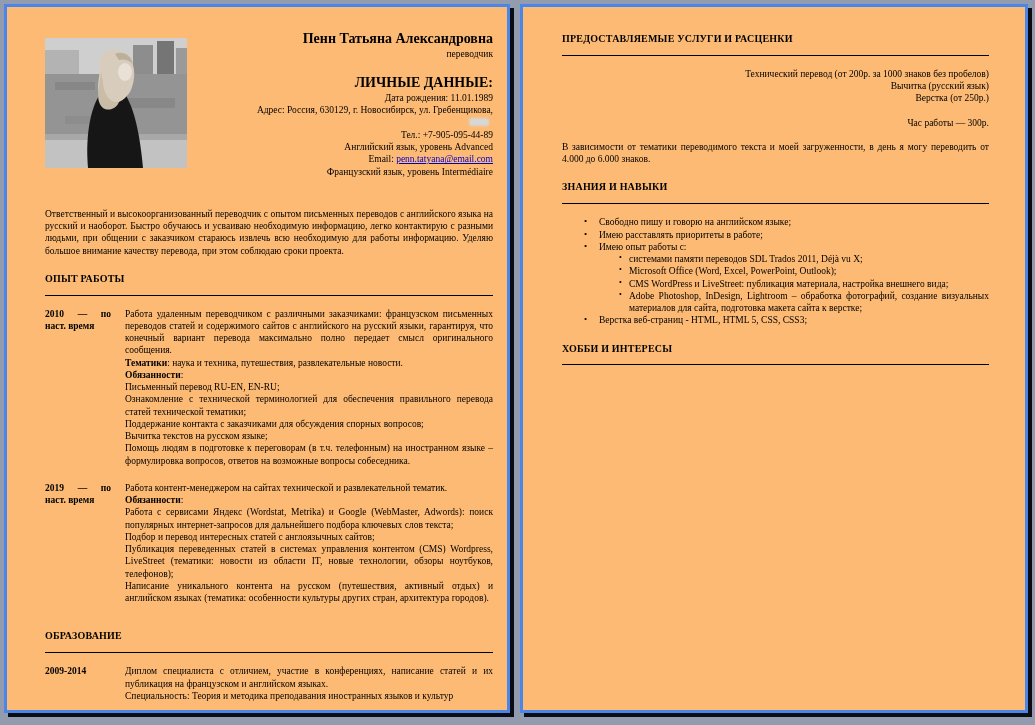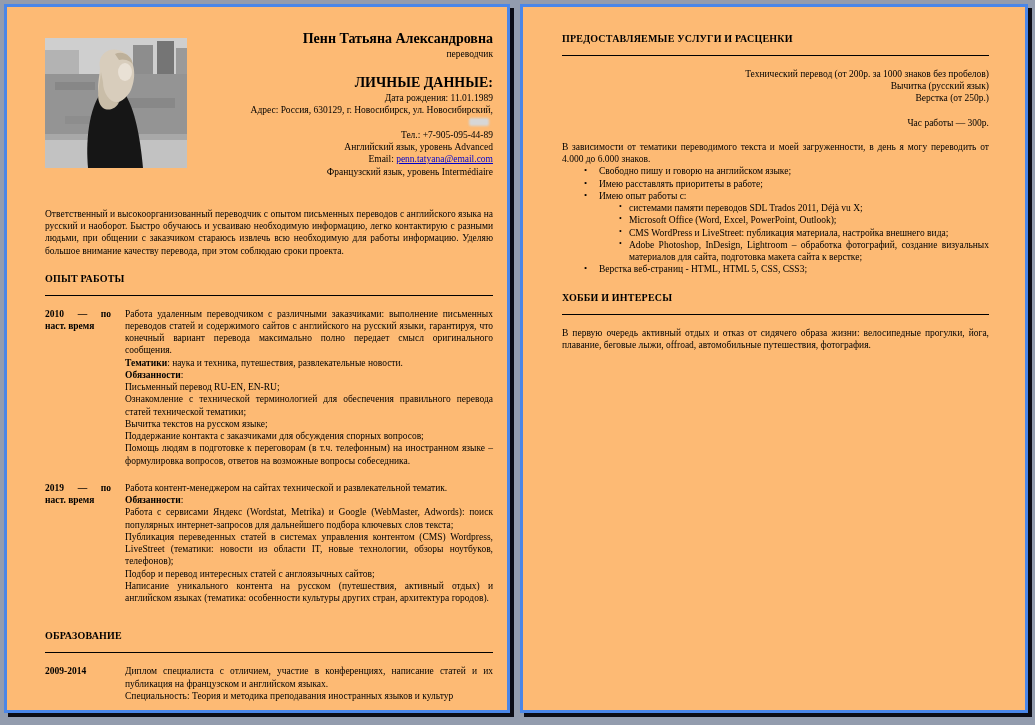--- a/index.html
+++ b/index.html
@@ -81,55 +81,55 @@
           <ellipse cx="80" cy="34" rx="7" ry="9" fill="#e9e1d5"></ellipse>
           <path d="M70 16 C78 12 88 18 88 28 C88 24 80 20 74 22 Z" fill="#bdb09a"></path>
           <path d="M56 34 C54 52 50 62 58 70 C64 74 72 70 74 64 C66 66 58 56 58 44 Z" fill="#c9bda8"></path>
         </svg>
       </div>
       <div class="hright">
         <div class="name">Пенн Татьяна Александровна</div>
         <div class="role">переводчик</div>
         <div class="pline pd-heading">ЛИЧНЫЕ ДАННЫЕ:</div>
         <div class="pline">Дата рождения: 11.01.1989</div>
-        <div class="pline">Адрес: Россия, 630129, г. Новосибирск, ул. Новосибирский,</div>
+        <div class="pline">Адрес: Россия, 630129, г. Новосибирск, ул. Гребенщикова,</div>
         <div class="pline"><span class="smudge"></span></div>
         <div class="pline">Тел.: +7-905-095-44-89</div>
         <div class="pline">Английский язык, уровень Advanced</div>
         <div class="pline"><span>Email:</span> <a class="email">penn.tatyana@email.com</a></div>
         <div class="pline">Французский язык, уровень Intermédiaire</div>
       </div>
     </div>
 
     <p class="justify summary">Ответственный и высокоорганизованный переводчик с опытом письменных переводов с английского языка на русский и наоборот. Быстро обучаюсь и усваиваю необходимую информацию, легко контактирую с разными людьми, при общении с заказчиком стараюсь извлечь всю необходимую для работы информацию. Уделяю большое внимание качеству перевода, при этом соблюдаю сроки проекта.</p>
 
     <div class="sec-head"><span>ОПЫТ РАБОТЫ</span></div>
 
     <div class="xrow">
       <div class="xdate">2010 — по наст. время</div>
       <div class="xdesc">
-        <div class="justify"><b class="inl"></b><span>Работа удаленным переводчиком с различными заказчиками: выполнение письменных переводов статей и содержимого сайтов с английского на русский языки, гарантируя, что конечный вариант перевода максимально полно передает смысл оригинального сообщения.</span></div>
+        <div class="justify"><b class="inl"></b><span>Работа удаленным переводчиком с различными заказчиками: французском письменных переводов статей и содержимого сайтов с английского на русский языки, гарантируя, что конечный вариант перевода максимально полно передает смысл оригинального сообщения.</span></div>
         <div class="justify"><b class="inl">Тематики</b><span>: наука и техника, путешествия, развлекательные новости.</span></div>
         <div class="justify"><b class="inl">Обязанности</b><span>:</span></div>
         <div class="justify"><b class="inl"></b><span>Письменный перевод RU-EN, EN-RU;</span></div>
         <div class="justify"><b class="inl"></b><span>Ознакомление с технической терминологией для обеспечения правильного перевода статей технической тематики;</span></div>
+        <div class="justify"><b class="inl"></b><span>Поддержание контакта с заказчиками для обсуждения спорных вопросов;</span></div>
         <div class="justify"><b class="inl"></b><span>Вычитка текстов на русском языке;</span></div>
-        <div class="justify"><b class="inl"></b><span>Поддержание контакта с заказчиками для обсуждения спорных вопросов;</span></div>
         <div class="justify"><b class="inl"></b><span>Помощь людям в подготовке к переговорам (в т.ч. телефонным) на иностранном языке – формулировка вопросов, ответов на возможные вопросы собеседника.</span></div>
       </div>
     </div>
 
     <div class="xrow">
       <div class="xdate">2019 — по наст. время</div>
       <div class="xdesc">
         <div class="justify"><b class="inl"></b><span>Работа контент-менеджером на сайтах технической и развлекательной тематик.</span></div>
         <div class="justify"><b class="inl">Обязанности</b><span>:</span></div>
         <div class="justify"><b class="inl"></b><span>Работа с сервисами Яндекс (Wordstat, Metrika) и Google (WebMaster, Adwords): поиск популярных интернет-запросов для дальнейшего подбора ключевых слов текста;</span></div>
+        <div class="justify"><b class="inl"></b><span>Подбор и перевод интересных статей с англоязычных сайтов;</span></div>
         <div class="justify"><b class="inl"></b><span>Публикация переведенных статей в системах управления контентом (CMS) Wordpress, LiveStreet (тематики: новости из области IT, новые технологии, обзоры ноутбуков, телефонов);</span></div>
-        <div class="justify"><b class="inl"></b><span>Подбор и перевод интересных статей с англоязычных сайтов;</span></div>
         <div class="justify"><b class="inl"></b><span>Написание уникального контента на русском (путешествия, активный отдых) и английском языках (тематика: особенности культуры других стран, архитектура городов).</span></div>
       </div>
     </div>
 
     <div class="sec-head" style="margin-top:26px;"><span>ОБРАЗОВАНИЕ</span></div>
 
     <div class="xrow">
       <div class="xdate">2009-2014</div>
       <div class="xdesc">
         <div class="justify">Диплом специалиста с отличием, участие в конференциях, написание статей и их публикация на французском и английском языках.</div>
@@ -144,20 +144,21 @@
     <div class="sec-head" style="margin-top:4px;"><span>ПРЕДОСТАВЛЯЕМЫЕ УСЛУГИ И РАСЦЕНКИ</span></div>
 
     <div class="svc-line">Технический перевод (от 200р. за 1000 знаков без пробелов)</div>
     <div class="svc-line">Вычитка (русский язык)</div>
     <div class="svc-line">Верстка (от 250р.)</div>
     <div class="gap12"></div>
     <div class="svc-line">Час работы — 300р.</div>
     <div class="gap12"></div>
     <div class="justify">В зависимости от тематики переводимого текста и моей загруженности, в день я могу переводить от 4.000 до 6.000 знаков.</div>
 
+    <div class="sec-head"><span>ЗНАНИЯ И НАВЫКИ</span></div>
 
     <div class="bullet b1">
         <span class="bm">•</span>
         <span>Свободно пишу и говорю на английском языке;</span>
       </div>
     <div class="bullet b1">
         <span class="bm">•</span>
         <span>Имею расставлять приоритеты в работе;</span>
       </div>
     <div class="bullet b1">
@@ -180,17 +181,16 @@
         <span class="bm">•</span>
         <span>Adobe Photoshop, InDesign, Lightroom – обработка фотографий, создание визуальных материалов для сайта, подготовка макета сайта к верстке;</span>
       </div>
     <div class="bullet b1">
         <span class="bm">•</span>
         <span>Верстка веб-страниц - HTML, HTML 5, CSS, CSS3;</span>
       </div>
 
     <div class="sec-head"><span>ХОББИ И ИНТЕРЕСЫ</span></div>
 
-    <div class="justify">В первую очередь активный отдых и отказ от сидячего образа жизни: велосипедные прогулки, йога, плавание, беговые лыжи, offroad, автомобильные путешествия, фотография.</div>
 
   </div>
 
 </div>
 
 </body></html>

